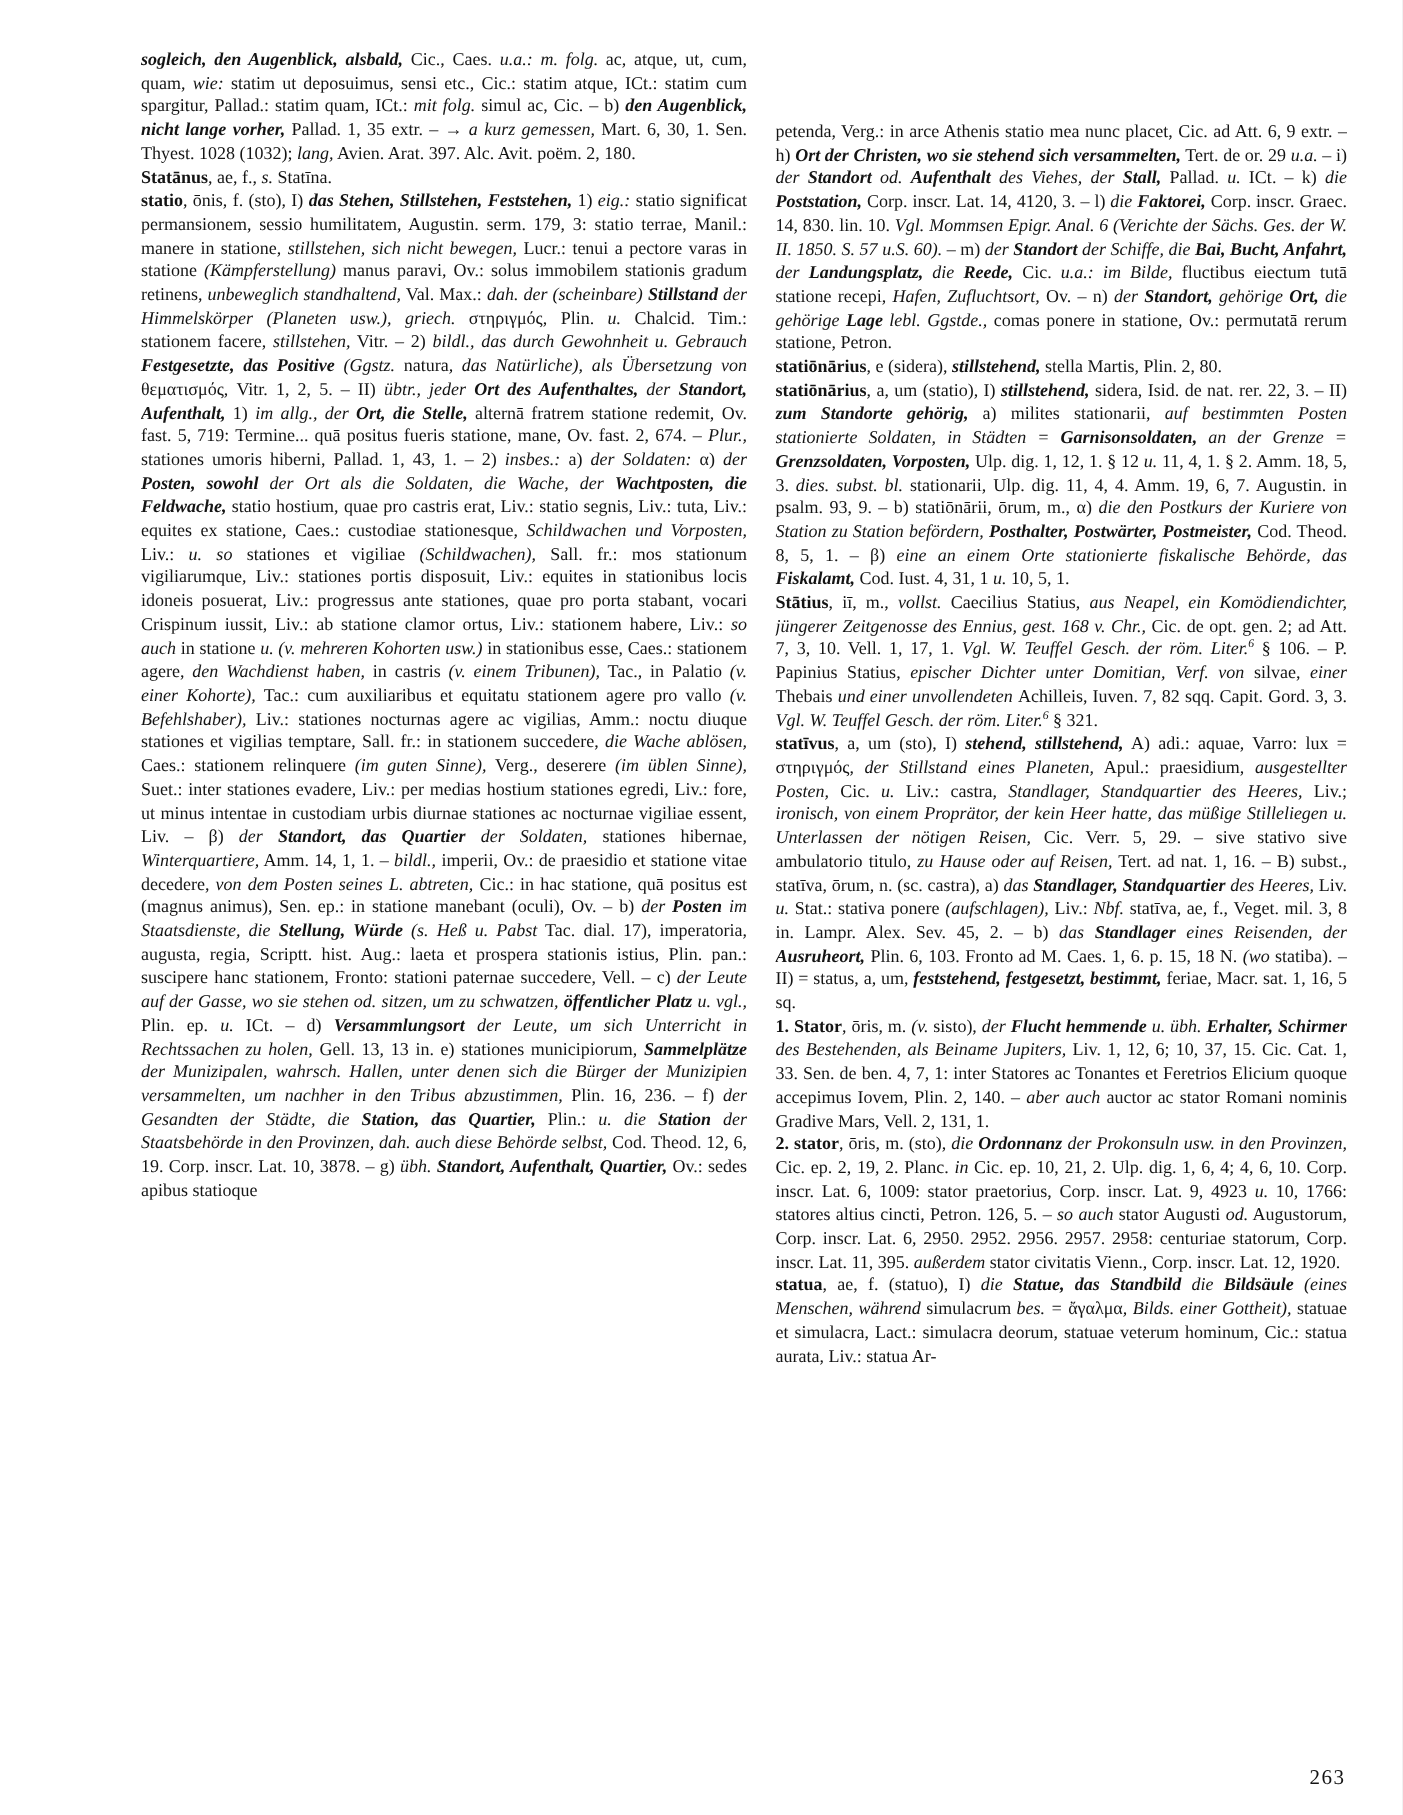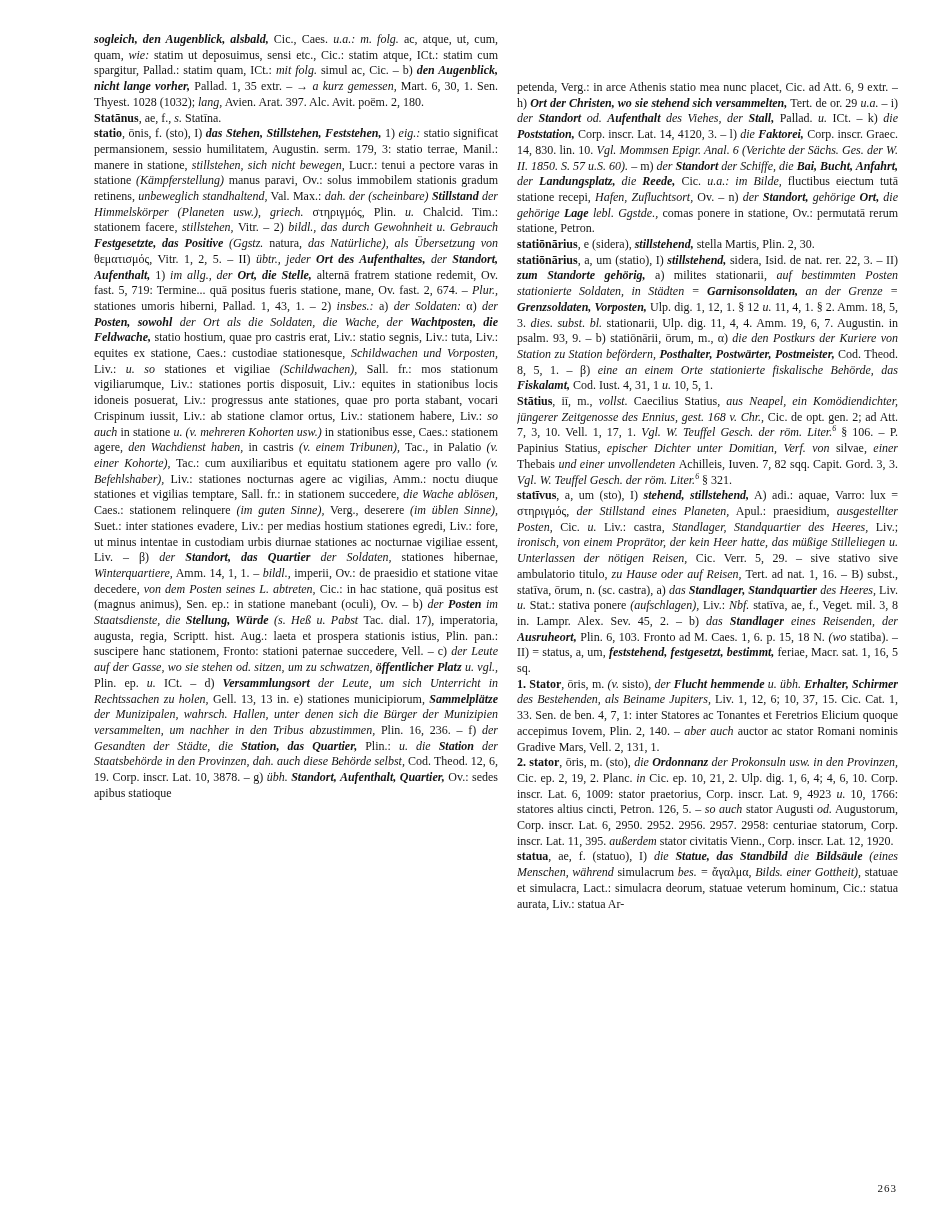--- a/index.html
+++ b/index.html
@@ -28,36 +28,36 @@
   .entry { margin: 0; padding: 0; text-indent: 0; }
   .run-r { font-style: normal; font-weight: normal; }
   .run-i { font-style: italic; }
   .run-b { font-style: italic; font-weight: bold; }
   .run-h { font-weight: bold; }
   .run-s { font-style: italic; font-size: 0.65em; vertical-align: super; line-height: 0; }
   .page-number {
     position: absolute;
     right: 38px;
     bottom: 16px;
-    font-size: 11px;
+    font-size: 14px;
     letter-spacing: 1px;
   }
 </style>
 </head>
 <body>
 
 <div class="page">
   <div class="column" id="col-left">
       <p class="entry"><span class="run-b">sogleich, den Augenblick, alsbald,</span><span class="run-r"> Cic., Caes. </span><span class="run-i">u.a.: m. folg.</span><span class="run-r"> ac, atque, ut, cum, quam, </span><span class="run-i">wie:</span><span class="run-r"> statim ut deposuimus, sensi etc., Cic.: statim atque, ICt.: statim cum spargitur, Pallad.: statim quam, ICt.: </span><span class="run-i">mit folg.</span><span class="run-r"> simul ac, Cic. – b) </span><span class="run-b">den Augenblick, nicht lange vorher,</span><span class="run-r"> Pallad. 1, 35 extr. – → </span><span class="run-i">a kurz gemessen,</span><span class="run-r"> Mart. 6, 30, 1. Sen. Thyest. 1028 (1032); </span><span class="run-i">lang,</span><span class="run-r"> Avien. Arat. 397. Alc. Avit. poëm. 2, 180.</span></p>
       <p class="entry"><span class="run-h">Statānus</span><span class="run-r">, ae, f., </span><span class="run-i">s.</span><span class="run-r"> Statīna.</span></p>
       <p class="entry"><span class="run-h">statio</span><span class="run-r">, ōnis, f. (sto), I) </span><span class="run-b">das Stehen, Stillstehen, Feststehen,</span><span class="run-r"> 1) </span><span class="run-i">eig.:</span><span class="run-r"> statio significat permansionem, sessio humilitatem, Augustin. serm. 179, 3: statio terrae, Manil.: manere in statione, </span><span class="run-i">stillstehen, sich nicht bewegen,</span><span class="run-r"> Lucr.: tenui a pectore varas in statione </span><span class="run-i">(Kämpferstellung)</span><span class="run-r"> manus paravi, Ov.: solus immobilem stationis gradum retinens, </span><span class="run-i">unbeweglich standhaltend,</span><span class="run-r"> Val. Max.: </span><span class="run-i">dah. der (scheinbare) </span><span class="run-b">Stillstand</span><span class="run-i"> der Himmelskörper (Planeten usw.), griech. </span><span class="run-r">στηριγμός, Plin. </span><span class="run-i">u.</span><span class="run-r"> Chalcid. Tim.: stationem facere, </span><span class="run-i">stillstehen,</span><span class="run-r"> Vitr. – 2) </span><span class="run-i">bildl., das durch Gewohnheit u. Gebrauch </span><span class="run-b">Festgesetzte, das Positive</span><span class="run-i"> (Ggstz. </span><span class="run-r">natura</span><span class="run-i">, das Natürliche), als Übersetzung von </span><span class="run-r">θεματισμός, Vitr. 1, 2, 5. – II) </span><span class="run-i">übtr., jeder </span><span class="run-b">Ort des Aufenthaltes,</span><span class="run-i"> der </span><span class="run-b">Standort, Aufenthalt,</span><span class="run-r"> 1) </span><span class="run-i">im allg., der </span><span class="run-b">Ort, die Stelle,</span><span class="run-r"> alternā fratrem statione redemit, Ov. fast. 5, 719: Termine... quā positus fueris statione, mane, Ov. fast. 2, 674. – </span><span class="run-i">Plur.,</span><span class="run-r"> stationes umoris hiberni, Pallad. 1, 43, 1. – 2) </span><span class="run-i">insbes.:</span><span class="run-r"> a) </span><span class="run-i">der Soldaten:</span><span class="run-r"> α) </span><span class="run-i">der </span><span class="run-b">Posten, sowohl</span><span class="run-i"> der Ort als die Soldaten, die Wache, der </span><span class="run-b">Wachtposten, die Feldwache,</span><span class="run-r"> statio hostium, quae pro castris erat, Liv.: statio segnis, Liv.: tuta, Liv.: equites ex statione, Caes.: custodiae stationesque, </span><span class="run-i">Schildwachen und Vorposten,</span><span class="run-r"> Liv.: </span><span class="run-i">u. so</span><span class="run-r"> stationes et vigiliae </span><span class="run-i">(Schildwachen),</span><span class="run-r"> Sall. fr.: mos stationum vigiliarumque, Liv.: stationes portis disposuit, Liv.: equites in stationibus locis idoneis posuerat, Liv.: progressus ante stationes, quae pro porta stabant, vocari Crispinum iussit, Liv.: ab statione clamor ortus, Liv.: stationem habere, Liv.: </span><span class="run-i">so auch</span><span class="run-r"> in statione </span><span class="run-i">u. (v. mehreren Kohorten usw.)</span><span class="run-r"> in stationibus esse, Caes.: stationem agere, </span><span class="run-i">den Wachdienst haben,</span><span class="run-r"> in castris </span><span class="run-i">(v. einem Tribunen),</span><span class="run-r"> Tac., in Palatio </span><span class="run-i">(v. einer Kohorte),</span><span class="run-r"> Tac.: cum auxiliaribus et equitatu stationem agere pro vallo </span><span class="run-i">(v. Befehlshaber),</span><span class="run-r"> Liv.: stationes nocturnas agere ac vigilias, Amm.: noctu diuque stationes et vigilias temptare, Sall. fr.: in stationem succedere, </span><span class="run-i">die Wache ablösen,</span><span class="run-r"> Caes.: stationem relinquere </span><span class="run-i">(im guten Sinne),</span><span class="run-r"> Verg., deserere </span><span class="run-i">(im üblen Sinne),</span><span class="run-r"> Suet.: inter stationes evadere, Liv.: per medias hostium stationes egredi, Liv.: fore, ut minus intentae in custodiam urbis diurnae stationes ac nocturnae vigiliae essent, Liv. – β) </span><span class="run-i">der </span><span class="run-b">Standort, das Quartier</span><span class="run-i"> der Soldaten,</span><span class="run-r"> stationes hibernae, </span><span class="run-i">Winterquartiere,</span><span class="run-r"> Amm. 14, 1, 1. – </span><span class="run-i">bildl.,</span><span class="run-r"> imperii, Ov.: de praesidio et statione vitae decedere, </span><span class="run-i">von dem Posten seines L. abtreten,</span><span class="run-r"> Cic.: in hac statione, quā positus est (magnus animus), Sen. ep.: in statione manebant (oculi), Ov. – b) </span><span class="run-i">der </span><span class="run-b">Posten</span><span class="run-i"> im Staatsdienste, die </span><span class="run-b">Stellung, Würde</span><span class="run-i"> (s. Heß u. Pabst</span><span class="run-r"> Tac. dial. 17), imperatoria, augusta, regia, Scriptt. hist. Aug.: laeta et prospera stationis istius, Plin. pan.: suscipere hanc stationem, Fronto: stationi paternae succedere, Vell. – c) </span><span class="run-i">der Leute auf der Gasse, wo sie stehen od. sitzen, um zu schwatzen, </span><span class="run-b">öffentlicher Platz</span><span class="run-i"> u. vgl.,</span><span class="run-r"> Plin. ep. </span><span class="run-i">u.</span><span class="run-r"> ICt. – d) </span><span class="run-b">Versammlungsort</span><span class="run-i"> der Leute, um sich Unterricht in Rechtssachen zu holen,</span><span class="run-r"> Gell. 13, 13 in. e) stationes municipiorum, </span><span class="run-b">Sammelplätze</span><span class="run-i"> der Munizipalen, wahrsch. Hallen, unter denen sich die Bürger der Munizipien versammelten, um nachher in den Tribus abzustimmen,</span><span class="run-r"> Plin. 16, 236. – f) </span><span class="run-i">der Gesandten der Städte, die </span><span class="run-b">Station, das Quartier,</span><span class="run-r"> Plin.: </span><span class="run-i">u. die </span><span class="run-b">Station</span><span class="run-i"> der Staatsbehörde in den Provinzen, dah. auch diese Behörde selbst,</span><span class="run-r"> Cod. Theod. 12, 6, 19. Corp. inscr. Lat. 10, 3878. – g) </span><span class="run-i">übh. </span><span class="run-b">Standort, Aufenthalt, Quartier,</span><span class="run-r"> Ov.: sedes apibus statioque</span></p>
     </div>
   <div class="column" id="col-right">
       <p class="entry"><span class="run-r">petenda, Verg.: in arce Athenis statio mea nunc placet, Cic. ad Att. 6, 9 extr. – h) </span><span class="run-b">Ort der Christen, wo sie stehend sich versammelten,</span><span class="run-r"> Tert. de or. 29 </span><span class="run-i">u.a.</span><span class="run-r"> – i) </span><span class="run-i">der </span><span class="run-b">Standort</span><span class="run-i"> od. </span><span class="run-b">Aufenthalt</span><span class="run-i"> des Viehes, der </span><span class="run-b">Stall,</span><span class="run-r"> Pallad. </span><span class="run-i">u.</span><span class="run-r"> ICt. – k) </span><span class="run-i">die </span><span class="run-b">Poststation,</span><span class="run-r"> Corp. inscr. Lat. 14, 4120, 3. – l) </span><span class="run-i">die </span><span class="run-b">Faktorei,</span><span class="run-r"> Corp. inscr. Graec. 14, 830. lin. 10. </span><span class="run-i">Vgl. Mommsen Epigr. Anal. 6 (Verichte der Sächs. Ges. der W. II. 1850. S. 57 u.S. 60).</span><span class="run-r"> – m) </span><span class="run-i">der </span><span class="run-b">Standort</span><span class="run-i"> der Schiffe, die </span><span class="run-b">Bai, Bucht, Anfahrt,</span><span class="run-i"> der </span><span class="run-b">Landungsplatz,</span><span class="run-i"> die </span><span class="run-b">Reede,</span><span class="run-r"> Cic. </span><span class="run-i">u.a.: im Bilde,</span><span class="run-r"> fluctibus eiectum tutā statione recepi, </span><span class="run-i">Hafen, Zufluchtsort,</span><span class="run-r"> Ov. – n) </span><span class="run-i">der </span><span class="run-b">Standort,</span><span class="run-i"> gehörige </span><span class="run-b">Ort,</span><span class="run-i"> die gehörige </span><span class="run-b">Lage</span><span class="run-i"> lebl. Ggstde.,</span><span class="run-r"> comas ponere in statione, Ov.: permutatā rerum statione, Petron.</span></p>
-      <p class="entry"><span class="run-h">statiōnārius</span><span class="run-r">, e (sidera), </span><span class="run-b">stillstehend,</span><span class="run-r"> stella Martis, Plin. 2, 30.</span></p>
+      <p class="entry"><span class="run-h">statiōnārius</span><span class="run-r">, e (sidera), </span><span class="run-b">stillstehend,</span><span class="run-r"> stella Martis, Plin. 2, 80.</span></p>
       <p class="entry"><span class="run-h">statiōnārius</span><span class="run-r">, a, um (statio), I) </span><span class="run-b">stillstehend,</span><span class="run-r"> sidera, Isid. de nat. rer. 22, 3. – II) </span><span class="run-b">zum Standorte gehörig,</span><span class="run-r"> a) milites stationarii, </span><span class="run-i">auf bestimmten Posten stationierte Soldaten, in Städten = </span><span class="run-b">Garnisonsoldaten,</span><span class="run-i"> an der Grenze = </span><span class="run-b">Grenzsoldaten, Vorposten,</span><span class="run-r"> Ulp. dig. 1, 12, 1. § 12 </span><span class="run-i">u.</span><span class="run-r"> 11, 4, 1. § 2. Amm. 18, 5, 3. </span><span class="run-i">dies. subst. bl.</span><span class="run-r"> stationarii, Ulp. dig. 11, 4, 4. Amm. 19, 6, 7. Augustin. in psalm. 93, 9. – b) statiōnārii, ōrum, m., α) </span><span class="run-i">die den Postkurs der Kuriere von Station zu Station befördern, </span><span class="run-b">Posthalter, Postwärter, Postmeister,</span><span class="run-r"> Cod. Theod. 8, 5, 1. – β) </span><span class="run-i">eine an einem Orte stationierte fiskalische Behörde, das </span><span class="run-b">Fiskalamt,</span><span class="run-r"> Cod. Iust. 4, 31, 1 </span><span class="run-i">u.</span><span class="run-r"> 10, 5, 1.</span></p>
       <p class="entry"><span class="run-h">Stātius</span><span class="run-r">, iī, m., </span><span class="run-i">vollst.</span><span class="run-r"> Caecilius Statius, </span><span class="run-i">aus Neapel, ein Komödiendichter, jüngerer Zeitgenosse des Ennius, gest. 168 v. Chr.,</span><span class="run-r"> Cic. de opt. gen. 2; ad Att. 7, 3, 10. Vell. 1, 17, 1. </span><span class="run-i">Vgl. W. Teuffel Gesch. der röm. Liter.</span><span class="run-s">6</span><span class="run-r"> § 106. – P. Papinius Statius, </span><span class="run-i">epischer Dichter unter Domitian, Verf. von </span><span class="run-r">silvae, </span><span class="run-i">einer </span><span class="run-r">Thebais </span><span class="run-i">und einer unvollendeten </span><span class="run-r">Achilleis, Iuven. 7, 82 sqq. Capit. Gord. 3, 3. </span><span class="run-i">Vgl. W. Teuffel Gesch. der röm. Liter.</span><span class="run-s">6</span><span class="run-r"> § 321.</span></p>
       <p class="entry"><span class="run-h">statīvus</span><span class="run-r">, a, um (sto), I) </span><span class="run-b">stehend, stillstehend,</span><span class="run-r"> A) adi.: aquae, Varro: lux = στηριγμός, </span><span class="run-i">der Stillstand eines Planeten,</span><span class="run-r"> Apul.: praesidium, </span><span class="run-i">ausgestellter Posten,</span><span class="run-r"> Cic. </span><span class="run-i">u.</span><span class="run-r"> Liv.: castra, </span><span class="run-i">Standlager, Standquartier des Heeres,</span><span class="run-r"> Liv.; </span><span class="run-i">ironisch, von einem Proprätor, der kein Heer hatte, das müßige Stilleliegen u. Unterlassen der nötigen Reisen,</span><span class="run-r"> Cic. Verr. 5, 29. – sive stativo sive ambulatorio titulo, </span><span class="run-i">zu Hause oder auf Reisen,</span><span class="run-r"> Tert. ad nat. 1, 16. – B) subst., statīva, ōrum, n. (sc. castra), a) </span><span class="run-i">das </span><span class="run-b">Standlager, Standquartier</span><span class="run-i"> des Heeres,</span><span class="run-r"> Liv. </span><span class="run-i">u.</span><span class="run-r"> Stat.: stativa ponere </span><span class="run-i">(aufschlagen),</span><span class="run-r"> Liv.: </span><span class="run-i">Nbf.</span><span class="run-r"> statīva, ae, f., Veget. mil. 3, 8 in. Lampr. Alex. Sev. 45, 2. – b) </span><span class="run-i">das </span><span class="run-b">Standlager</span><span class="run-i"> eines Reisenden, der </span><span class="run-b">Ausruheort,</span><span class="run-r"> Plin. 6, 103. Fronto ad M. Caes. 1, 6. p. 15, 18 N. </span><span class="run-i">(wo </span><span class="run-r">statiba). – II) = status, a, um, </span><span class="run-b">feststehend, festgesetzt, bestimmt,</span><span class="run-r"> feriae, Macr. sat. 1, 16, 5 sq.</span></p>
       <p class="entry"><span class="run-h">1. Stator</span><span class="run-r">, ōris, m. </span><span class="run-i">(v.</span><span class="run-r"> sisto), </span><span class="run-i">der </span><span class="run-b">Flucht hemmende</span><span class="run-i"> u. übh. </span><span class="run-b">Erhalter, Schirmer</span><span class="run-i"> des Bestehenden, als Beiname Jupiters,</span><span class="run-r"> Liv. 1, 12, 6; 10, 37, 15. Cic. Cat. 1, 33. Sen. de ben. 4, 7, 1: inter Statores ac Tonantes et Feretrios Elicium quoque accepimus Iovem, Plin. 2, 140. – </span><span class="run-i">aber auch</span><span class="run-r"> auctor ac stator Romani nominis Gradive Mars, Vell. 2, 131, 1.</span></p>
       <p class="entry"><span class="run-h">2. stator</span><span class="run-r">, ōris, m. (sto), </span><span class="run-i">die </span><span class="run-b">Ordonnanz</span><span class="run-i"> der Prokonsuln usw. in den Provinzen,</span><span class="run-r"> Cic. ep. 2, 19, 2. Planc. </span><span class="run-i">in</span><span class="run-r"> Cic. ep. 10, 21, 2. Ulp. dig. 1, 6, 4; 4, 6, 10. Corp. inscr. Lat. 6, 1009: stator praetorius, Corp. inscr. Lat. 9, 4923 </span><span class="run-i">u.</span><span class="run-r"> 10, 1766: statores altius cincti, Petron. 126, 5. – </span><span class="run-i">so auch</span><span class="run-r"> stator Augusti </span><span class="run-i">od.</span><span class="run-r"> Augustorum, Corp. inscr. Lat. 6, 2950. 2952. 2956. 2957. 2958: centuriae statorum, Corp. inscr. Lat. 11, 395. </span><span class="run-i">außerdem</span><span class="run-r"> stator civitatis Vienn., Corp. inscr. Lat. 12, 1920.</span></p>
       <p class="entry"><span class="run-h">statua</span><span class="run-r">, ae, f. (statuo), I) </span><span class="run-i">die </span><span class="run-b">Statue, das Standbild</span><span class="run-i"> die </span><span class="run-b">Bildsäule</span><span class="run-i"> (eines Menschen, während </span><span class="run-r">simulacrum </span><span class="run-i">bes. = </span><span class="run-r">ἄγαλμα</span><span class="run-i">, Bilds. einer Gottheit),</span><span class="run-r"> statuae et simulacra, Lact.: simulacra deorum, statuae veterum hominum, Cic.: statua aurata, Liv.: statua Ar-</span></p>
     </div>
   <div class="page-number">263</div>
 </div>
 

